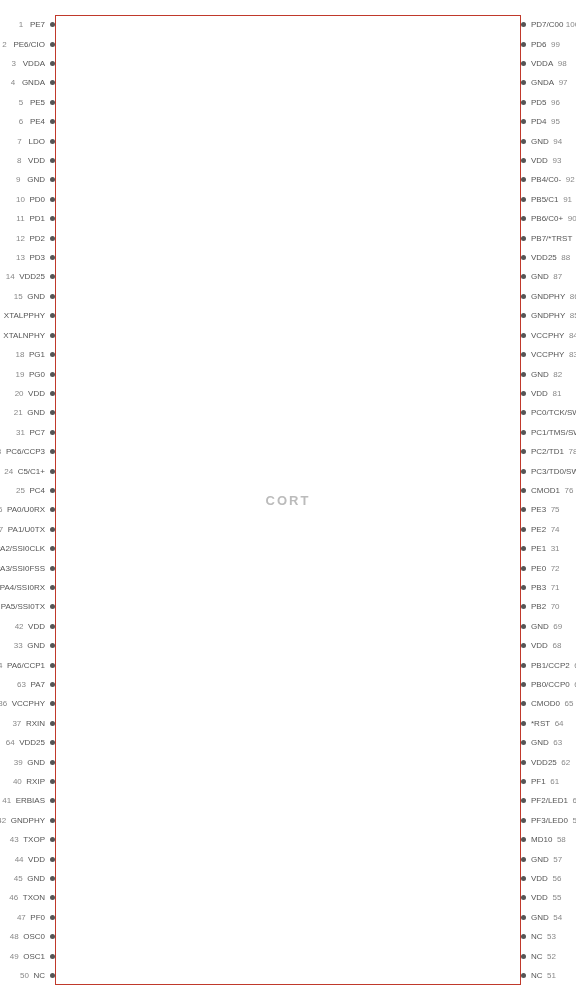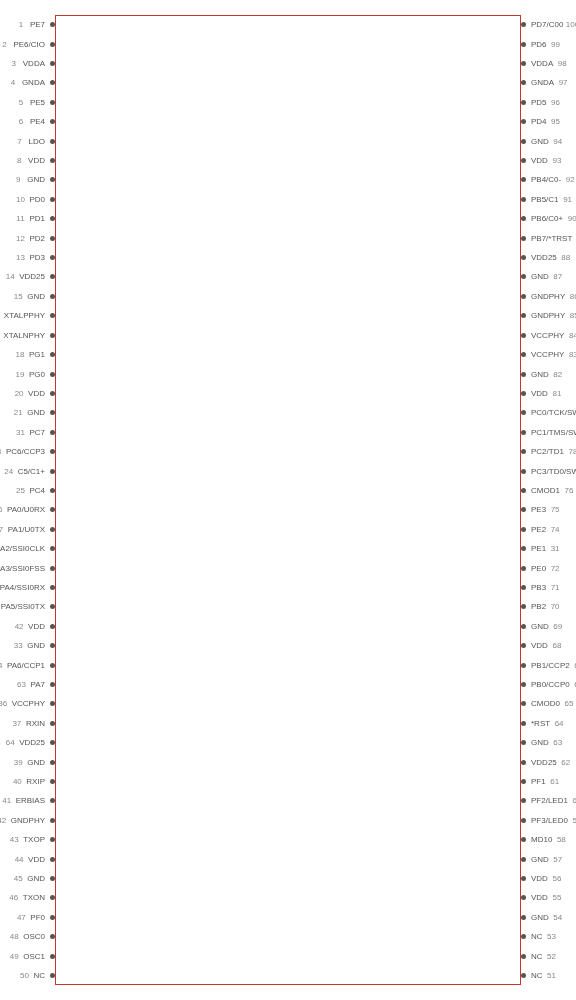--- a/index.html
+++ b/index.html
@@ -96,20 +96,21 @@
       color: #bbb;
       letter-spacing: 2px;
     }
   </style>
 </head>
 <body>
 
 <div class="chip-container">
   <div class="chip-border"></div>
 
+  <div class="chip-label">CORT</div>
 
   <div class="pins-left" id="pins-left">
       <div class="pin-row pin-row-left">
         <span class="pin-number">1</span>
         <span class="pin-label">PE7</span>
         <div class="pin-dot"></div>
       </div>
       <div class="pin-row pin-row-left">
         <span class="pin-number">2</span>
         <span class="pin-label">PE6/CIO</span>

